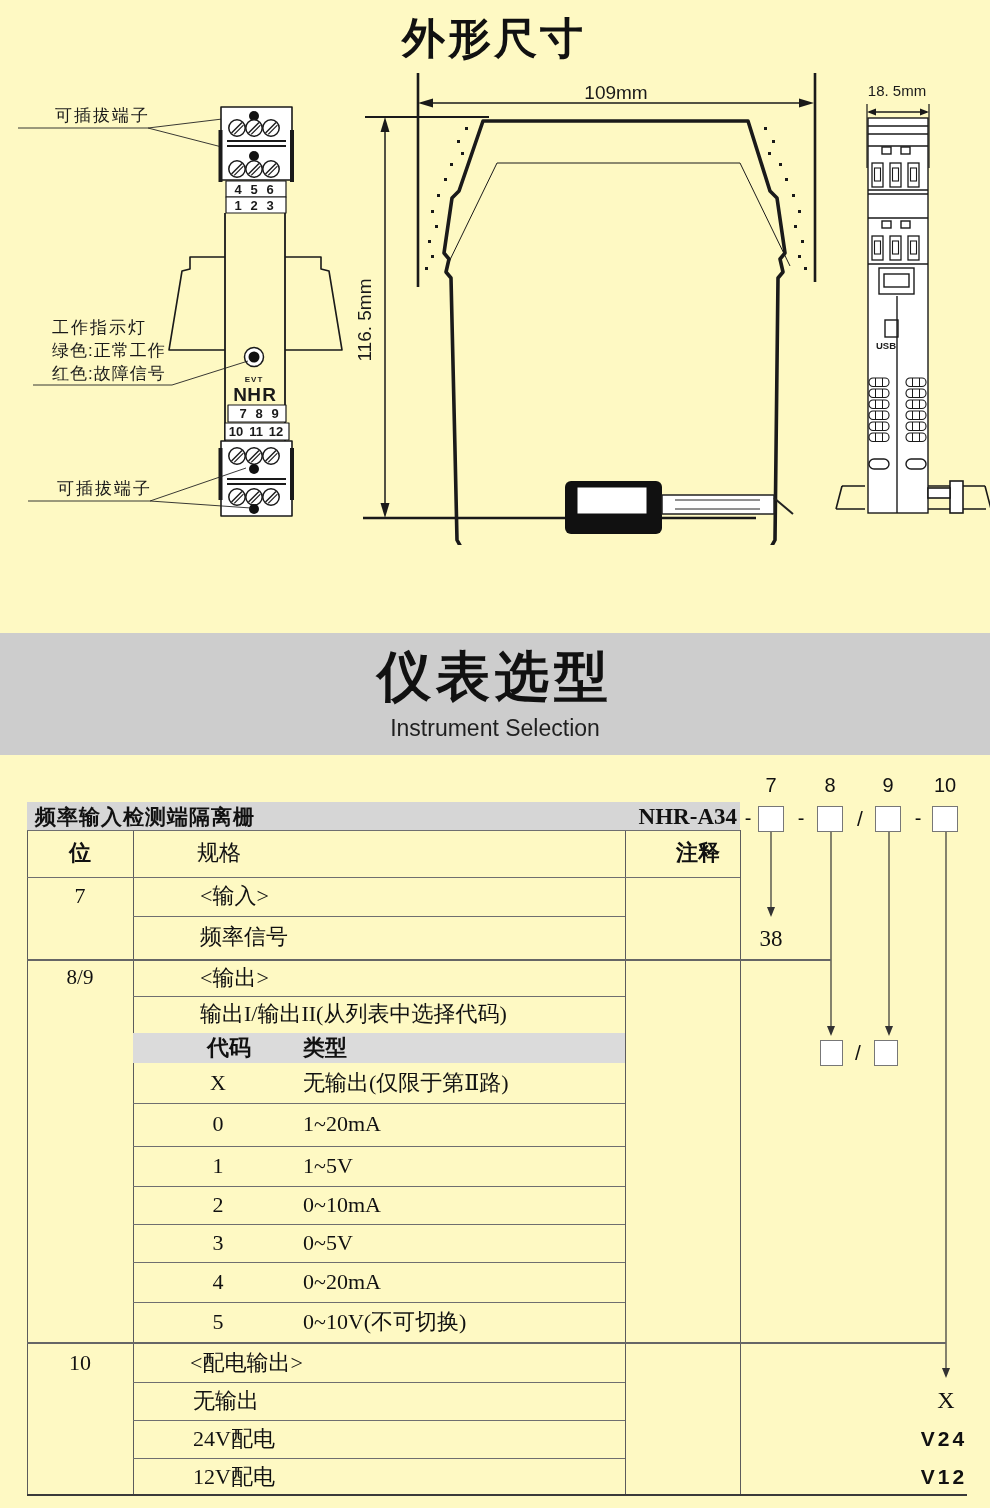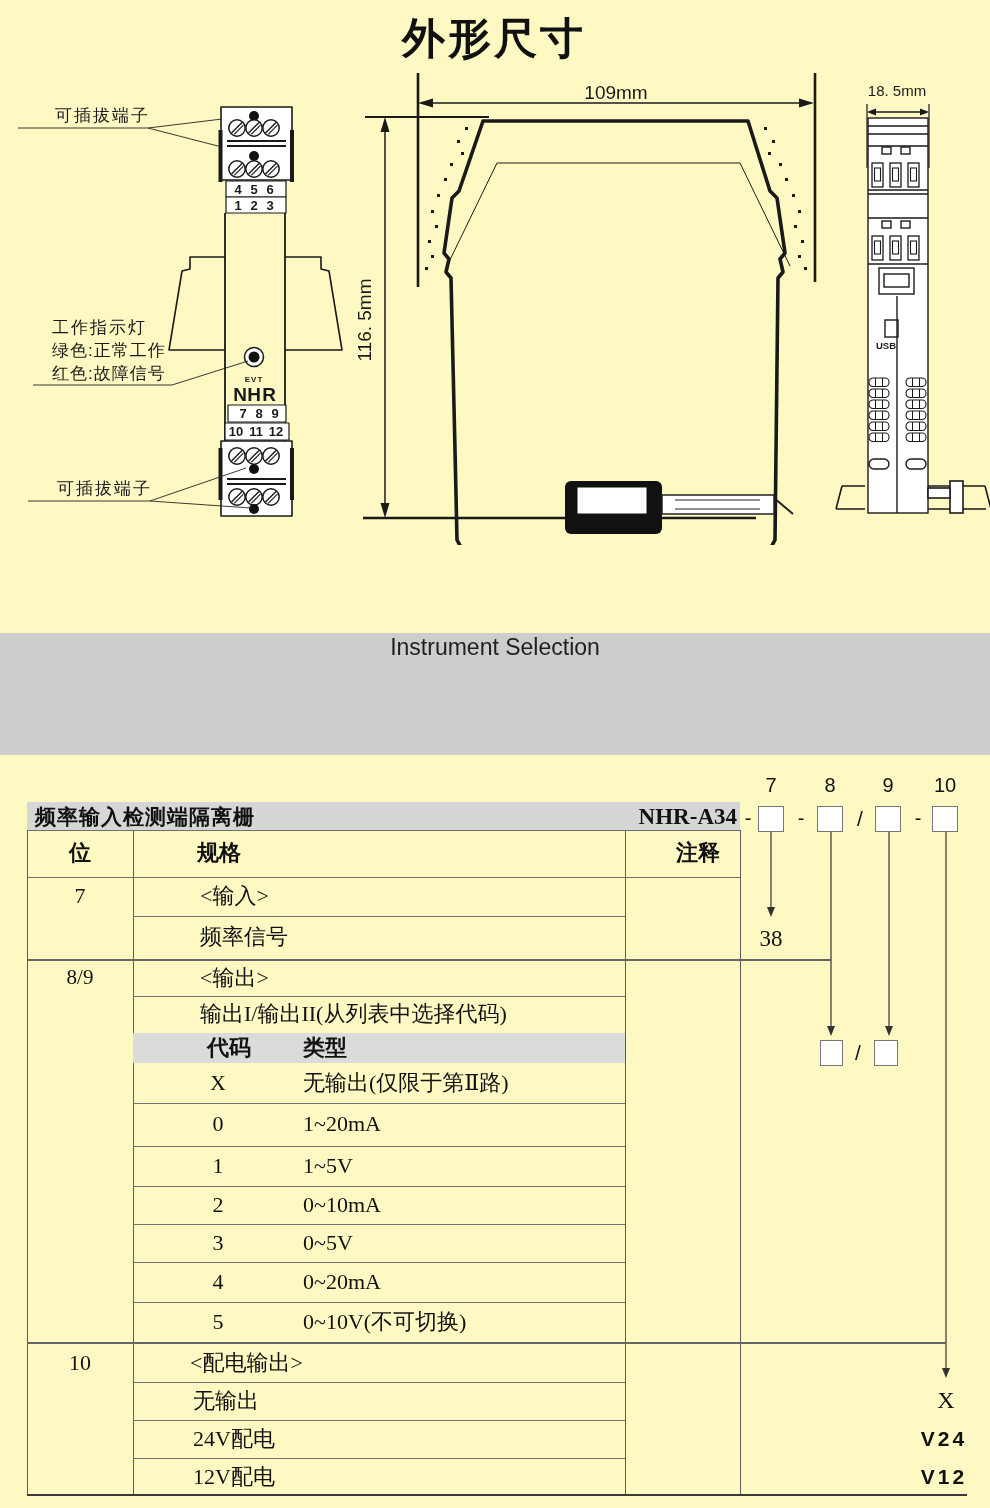--- a/index.html
+++ b/index.html
@@ -231,21 +231,22 @@
         <path d="M865,486 H842 M836,509 H865 M842,486 L836,509"></path>
         <path d="M928,486 H985 M928,509 H986 M985,486 L991,509"></path>
         <rect x="950" y="481" width="13" height="32" fill="#fff"></rect>
         <rect x="928" y="488" width="22" height="10" fill="#fff"></rect>
       </g>
     </g>
   </svg>
 
 
   <div style="position:absolute;left:0;top:633px;width:990px;height:122px;background:#cdcdcd;text-align:center">
-    <div style="font-size:23px;color:#1f1f1f;margin-top:1px">Instrument Selection</div>
+    <div style="padding-top:14px;font-size:54px;font-weight:bold;letter-spacing:5px;line-height:1.1">仪表选型</div>
+    <div style="font-size:23px;color:#1f1f1f;margin-top:9px">Instrument Selection</div>
   </div>
 
   <div style="position:absolute;left:0;top:760px;width:990px;height:748px">
 
     <svg style="position:absolute;left:0;top:0;pointer-events:none" width="990" height="748" viewBox="0 0 990 748">
       <g stroke="#333" stroke-width="1.2" fill="none">
         <path d="M771,72 V150"></path>
           <path d="M831,72 V266"></path>
           <path d="M889,72 V266"></path>
           <path d="M946,72 V610"></path>
@@ -290,21 +291,21 @@
     <div class="hl" style="left:133px;top:464px;width:492px"></div>
     <div class="hl" style="left:133px;top:502px;width:492px"></div>
     <div class="hl" style="left:133px;top:542px;width:492px"></div>
     <div class="hv" style="left:27px;top:582px;width:919px"></div>
     <div class="hl" style="left:133px;top:622px;width:492px"></div>
     <div class="hl" style="left:133px;top:660px;width:492px"></div>
     <div class="hl" style="left:133px;top:698px;width:492px"></div>
     <div class="hv" style="left:27px;top:734px;width:940px;background:#3a3a3a"></div>
 
     <div class="ctr" style="left:80px;top:93px;font-size:22px;font-weight:bold">位</div>
-    <div class="lft" style="left:197px;top:93px;font-size:22px;font-weight:bold">规格</div>
+    <div class="lft" style="left:197px;top:93px;font-size:22px;font-weight:normal">规格</div>
     <div class="ctr" style="left:698px;top:93px;font-size:22px;font-weight:bold">注释</div>
 
     <div class="ctr serif" style="left:80px;top:136px;font-size:22px">7</div>
     <div class="lft serif" style="left:200px;top:136px;font-size:22px">&lt;输入&gt;</div>
     <div class="lft serif" style="left:200px;top:177px;font-size:22px">频率信号</div>
     <div class="ctr serif" style="left:771px;top:178px;font-size:23px">38</div>
 
     <div class="ctr serif" style="left:80px;top:217px;font-size:21px">8/9</div>
     <div class="lft serif" style="left:200px;top:218px;font-size:22px">&lt;输出&gt;</div>
     <div class="lft serif" style="left:200px;top:254px;font-size:22px">输出I/输出II(从列表中选择代码)</div>

